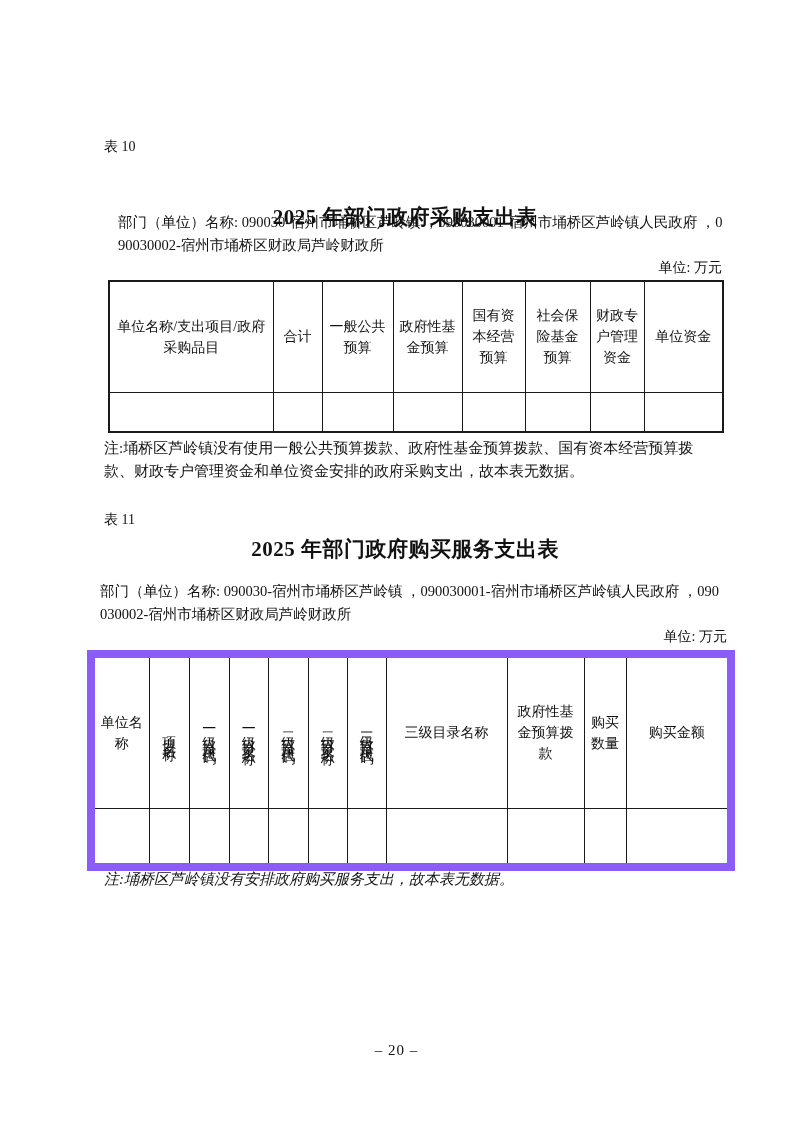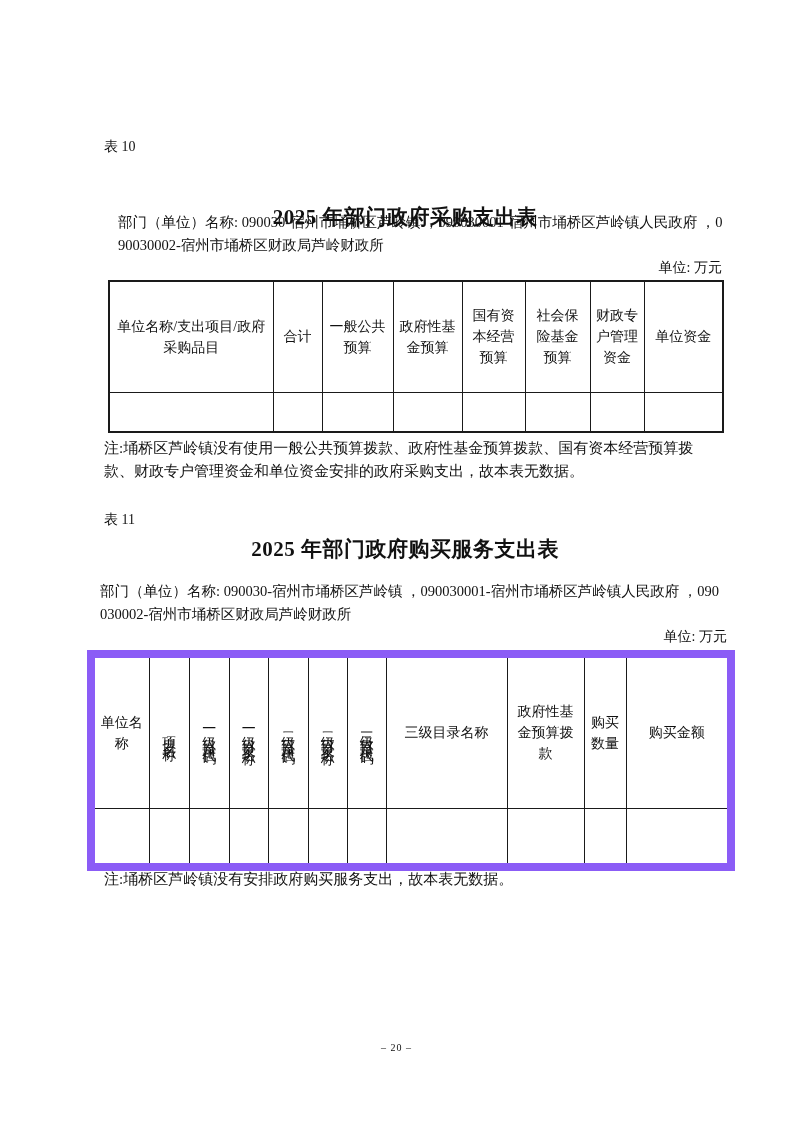--- a/index.html
+++ b/index.html
@@ -50,21 +50,21 @@
     letter-spacing:4px;
     margin:0 auto;
     line-height:1.1;
   }
   .note{
     margin:0;font-size:15px;line-height:23px;
     word-break:break-all;
   }
   .pageno{
     width:793px;text-align:center;
-    font-size:10px;letter-spacing:1px;
+    font-size:15px;letter-spacing:1px;
   }
 </style>
 </head>
 <body>
 
 <div class="page">
 
   <div class="abs tbl-label" style="left:104px;top:138px;">表 10</div>
 
   <h1 class="abs doc-title" style="left:88px;top:163px;width:634px;margin-top:40px;">2025 年部门政府采购支出表</h1>
@@ -171,17 +171,17 @@
         <td></td>
         <td></td>
         <td></td>
         <td></td>
         <td></td>
         <td></td>
       </tr>
     </tbody>
   </table>
 
-  <p class="abs note" style="left:104px;top:868px;width:614px;">注:埇桥区芦岭镇没有安排政府购买服务支出，故本表无数据。</p>
+  <p class="abs note" style="left:104px;top:868px;width:614px;font-style:italic;">注:埇桥区芦岭镇没有安排政府购买服务支出，故本表无数据。</p>
 
   <div class="abs pageno" style="left:0;top:1042px;">– 20 –</div>
 
 </div>
 
 </body></html>

